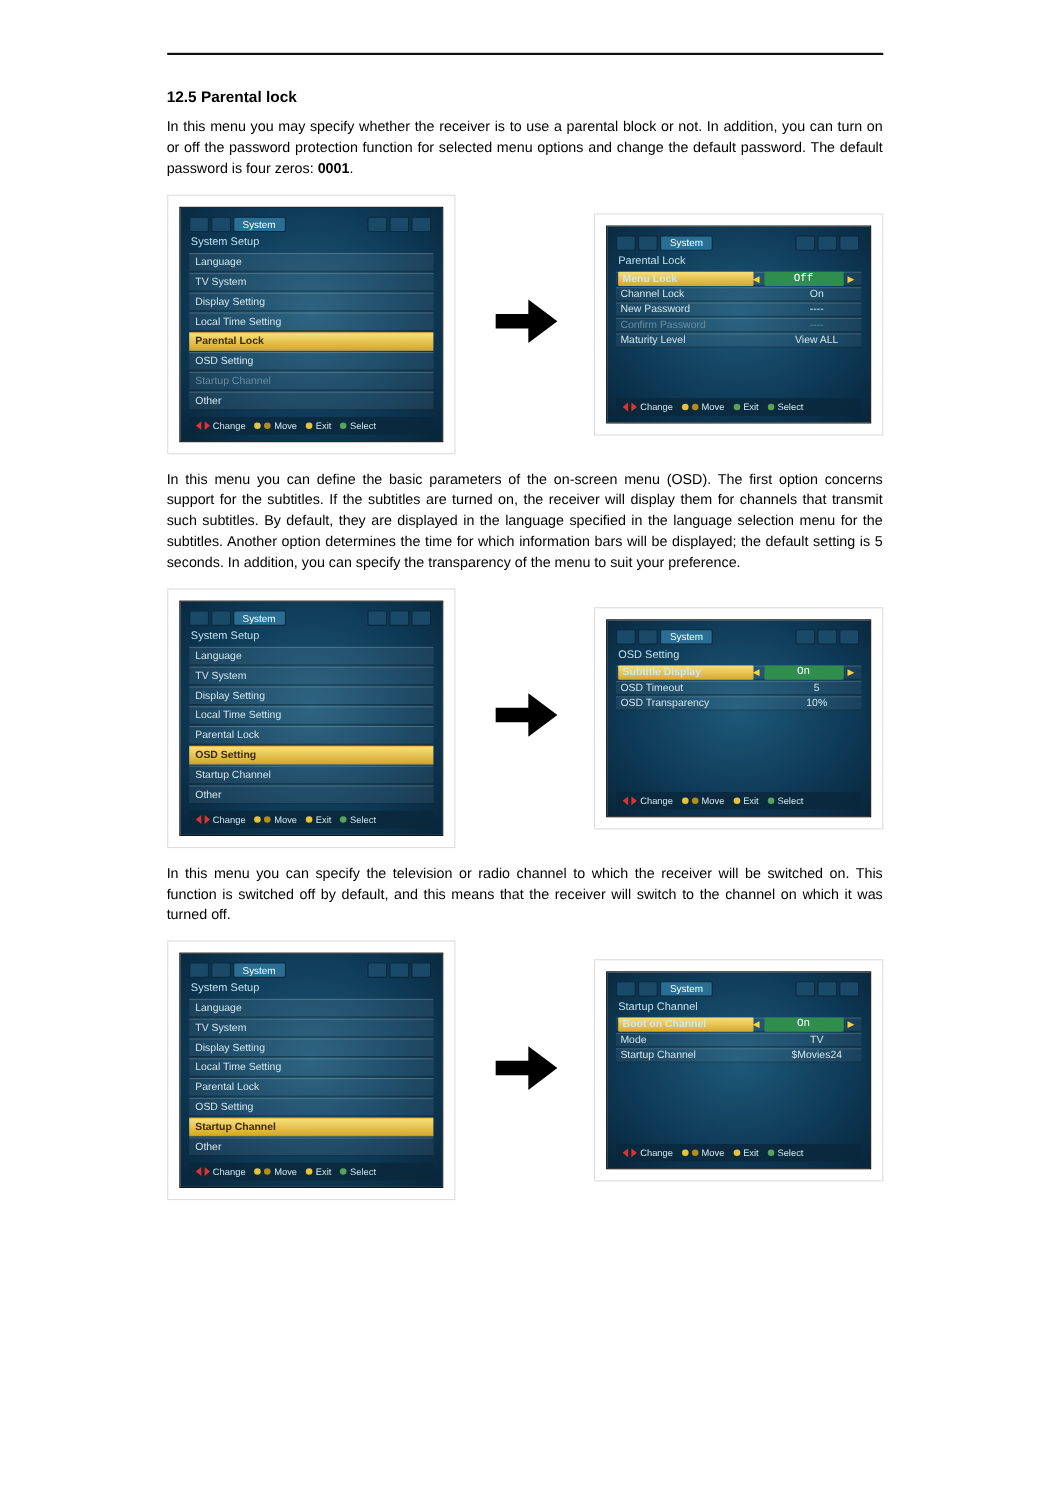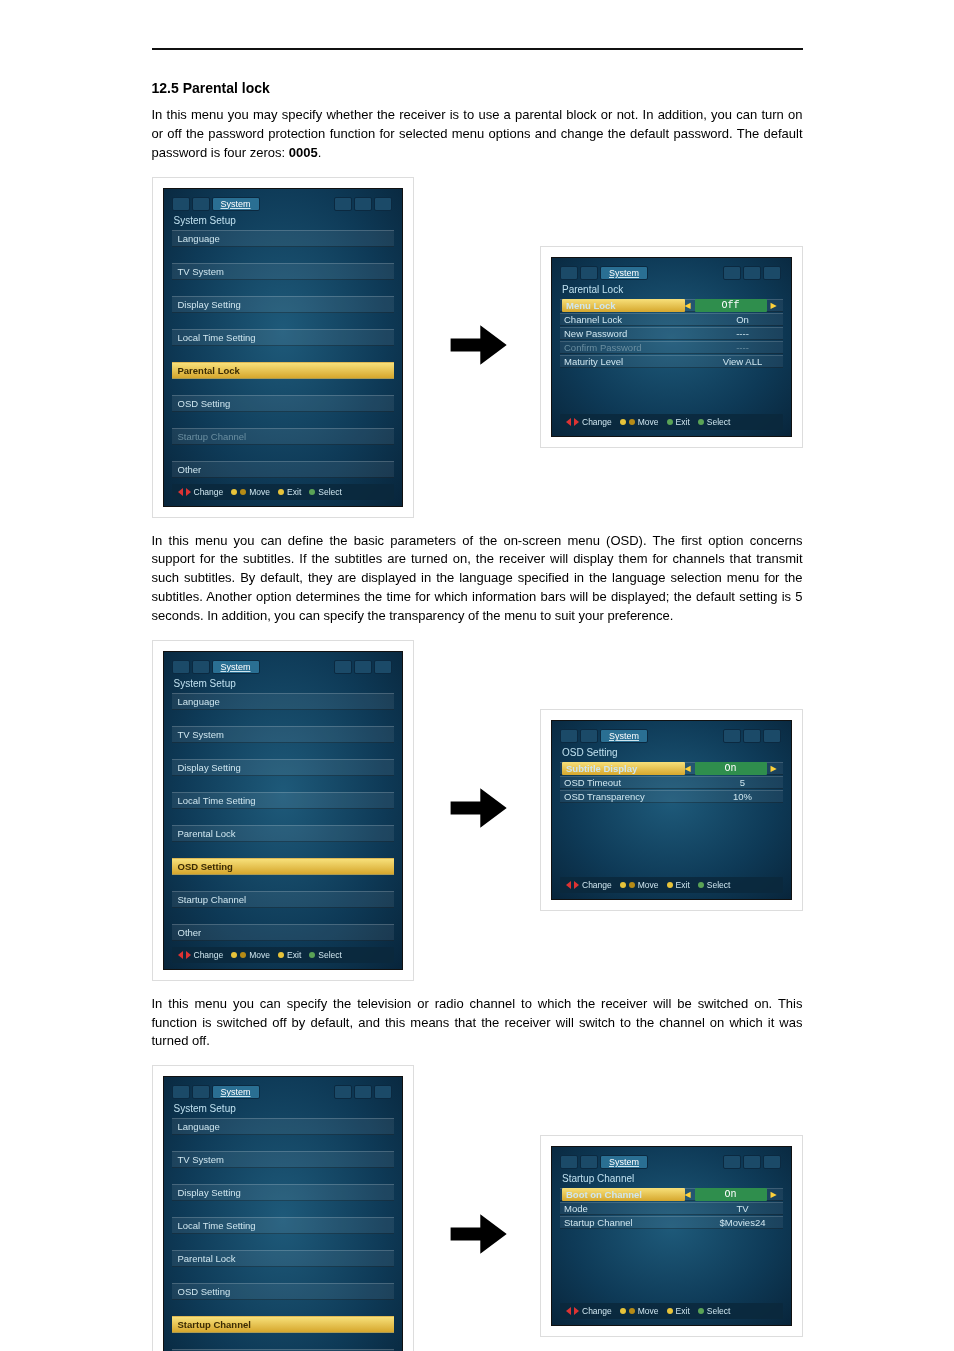--- a/index.html
+++ b/index.html
@@ -59,21 +59,20 @@
     color: #cfe6ef;
     font-size: 10px;
     min-height: 180px;
     display: flex;
     flex-direction: column;
   }
   .tabstrip {
     display: flex;
     align-items: flex-start;
     margin-bottom: 2px;
-    text-decoration: underline;
   }
   .tab {
     height: 14px;
     margin-right: 2px;
     background: #1b4a68;
     border: 1px solid #0b2940;
     border-radius: 2px;
     display: flex;
     align-items: center;
     justify-content: center;
@@ -87,21 +86,21 @@
   .rtabs .tab { width:18px; }
   .screen-title {
     font-size: 10px;
     color: #bfe0ef;
     padding: 2px 2px 4px 2px;
   }
   .menu-list {
     flex: 1;
     display: flex;
     flex-direction: column;
-    gap: 16px;
+    gap: 1px;
   }
   .menu-item {
     background: rgba(255,255,255,0.07);
     border-top: 1px solid rgba(255,255,255,0.18);
     border-bottom: 1px solid rgba(0,0,0,0.3);
     padding: 2px 6px;
     font-size: 9.5px;
     color: #cfe6ef;
   }
   .menu-item.sel {
@@ -156,21 +155,21 @@
   }
 </style>
 </head>
 <body>
 
 <div class="page">
   <div class="rule"></div>
 
   <h2>12.5 Parental lock</h2>
   <p>
-    <span>In this menu you may specify whether the receiver is to use a parental block or not. In addition, you can turn on or off the password protection function for selected menu options and change the default password. The default password is four zeros: </span><span class="bold">0005</span><span>.</span>
+    <span>In this menu you may specify whether the receiver is to use a parental block or not. In addition, you can turn on or off the password protection function for selected menu options and change the default password. The default password is four zeros: </span><span class="bold">0001</span><span>.</span>
   </p>
 
   <div class="figrow">
 
     <div class="tv">
       <div class="screen">
         <div class="tabstrip">
           <div class="tab icon"></div>
           <div class="tab icon"></div>
           <div class="tab label active">System</div>

